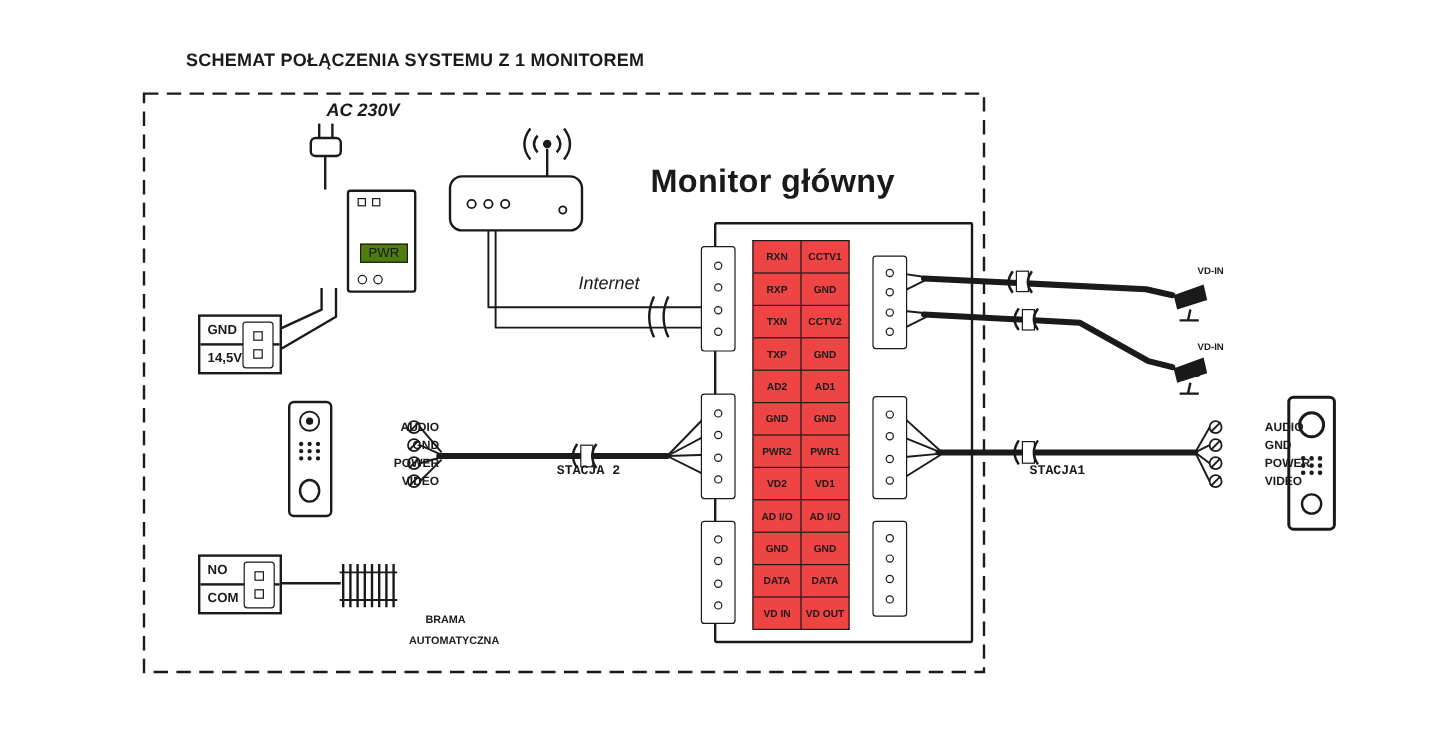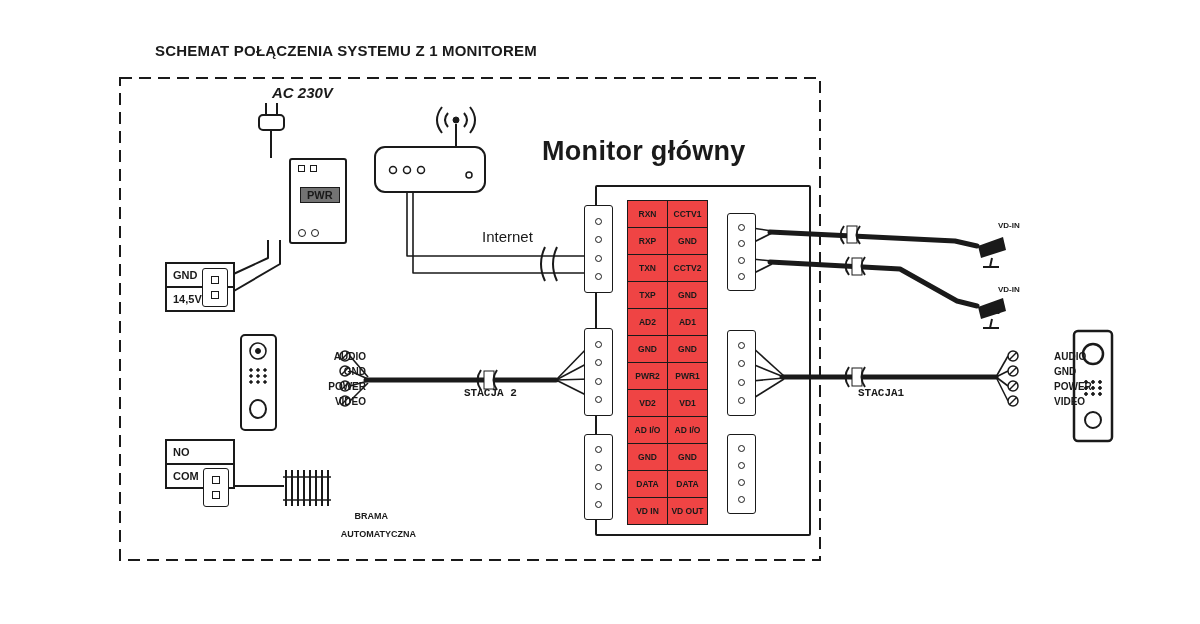--- a/index.html
+++ b/index.html
@@ -9,37 +9,37 @@
   .overlay{position:absolute;left:0;top:0;width:1200px;height:624px;}
   .overlay line,.overlay path,.overlay polyline,.overlay rect,.overlay circle,.overlay ellipse{stroke:#1a1a1a;}
   .cable{stroke-width:5;fill:none;stroke-linecap:round;stroke-linejoin:round;}
   .wire{stroke-width:1.6;fill:none;stroke-linejoin:round;}
   .wire2{stroke-width:2;fill:none;stroke-linejoin:round;}
   .brk{stroke-width:2;fill:none;}
   .gap{fill:#ffffff;stroke:none;}
 
   .diagram-title{font-size:15px;font-weight:bold;letter-spacing:.2px;}
   .italic-label{font-size:15px;font-style:italic;font-weight:bold;}
-  .internet-label{font-size:15px;}
+  .internet-label{font-size:15px;font-style:italic;}
   .monitor-title{font-size:27px;font-weight:bold;text-align:left;letter-spacing:.3px;}
   .small-bold{font-size:9px;font-weight:bold;}
   .tiny-bold{font-size:8px;font-weight:bold;}
   .cable-label{font-size:11px;font-weight:bold;font-family:Liberation Mono, monospace;}
 
   .tblock{border:2px solid #1a1a1a;background:#fff;}
   .tblock .trowx{height:22px;line-height:22px;padding-left:6px;font-size:11px;font-weight:bold;}
   .tblock .trowx + .trowx{border-top:2px solid #1a1a1a;}
 
   .pwr-box{border:2px solid #1a1a1a;border-radius:3px;background:#fff;}
   .pwr-top{position:absolute;top:5px;left:7px;display:flex;gap:5px;}
   .pwr-bot{position:absolute;bottom:5px;left:7px;display:flex;gap:5px;}
   .pin-sq{width:5px;height:5px;border:1.2px solid #1a1a1a;}
   .pin-c{width:6px;height:6px;border:1.2px solid #1a1a1a;border-radius:50%;}
-  .pwr-label{position:absolute;top:27px;left:9px;border:1.5px solid #1a1a1a;padding:1px 6px;
-             font-size:11px;font-weight:bold;background:#737373;}
+  .pwr-label{position:absolute;top:43px;left:9px;border:1.5px solid #1a1a1a;padding:1px 6px;
+             font-size:11px;font-weight:normal;background:#4d7c0f;}
 
   .conn{position:absolute;border:1.5px solid #1a1a1a;border-radius:3px;background:#fff;
         display:flex;flex-direction:column;align-items:center;justify-content:space-evenly;}
   .conn i{display:block;width:5px;height:5px;border:1.3px solid #1a1a1a;border-radius:50%;}
   .conn.sq i{border-radius:0;width:6px;height:6px;}
 
   .tgrid{position:absolute;display:grid;grid-template-columns:40px 40px;
          border-top:1px solid #1a1a1a;border-left:1px solid #1a1a1a;background:#ef4444;}
   .tcell{border-right:1px solid #1a1a1a;border-bottom:1px solid #1a1a1a;height:26px;
          display:flex;align-items:center;justify-content:center;font-size:8.5px;font-weight:600;}
@@ -330,21 +330,21 @@
     <div class="pin-label">AUDIO</div>
     <div class="pin-label">GND</div>
     <div class="pin-label">POWER</div>
     <div class="pin-label">VIDEO</div>
   </div>
 
   <div class="abs tiny-bold" style="left:966px;top:221px;">VD-IN</div>
   <div class="abs tiny-bold" style="left:966px;top:285px;">VD-IN</div>
   <div class="abs tiny-bold" style="left:951px;top:307px;">GND</div>
 
-  <div class="abs tblock" style="left:133px;top:439px;width:66px;">
+  <div class="abs tblock" style="left:133px;top:462px;width:66px;">
     <div class="trowx">NO</div>
     <div class="trowx">COM</div>
   </div>
   <div class="conn sq" style="left:203px;top:468px;width:24px;height:37px;">
       <i></i>
       <i></i>
     </div>
 
   <div class="abs small-bold" style="left:260px;top:511px;width:96px;text-align:right;">BRAMA</div>
   <div class="abs small-bold" style="left:256px;top:529px;width:128px;text-align:right;">AUTOMATYCZNA</div>

